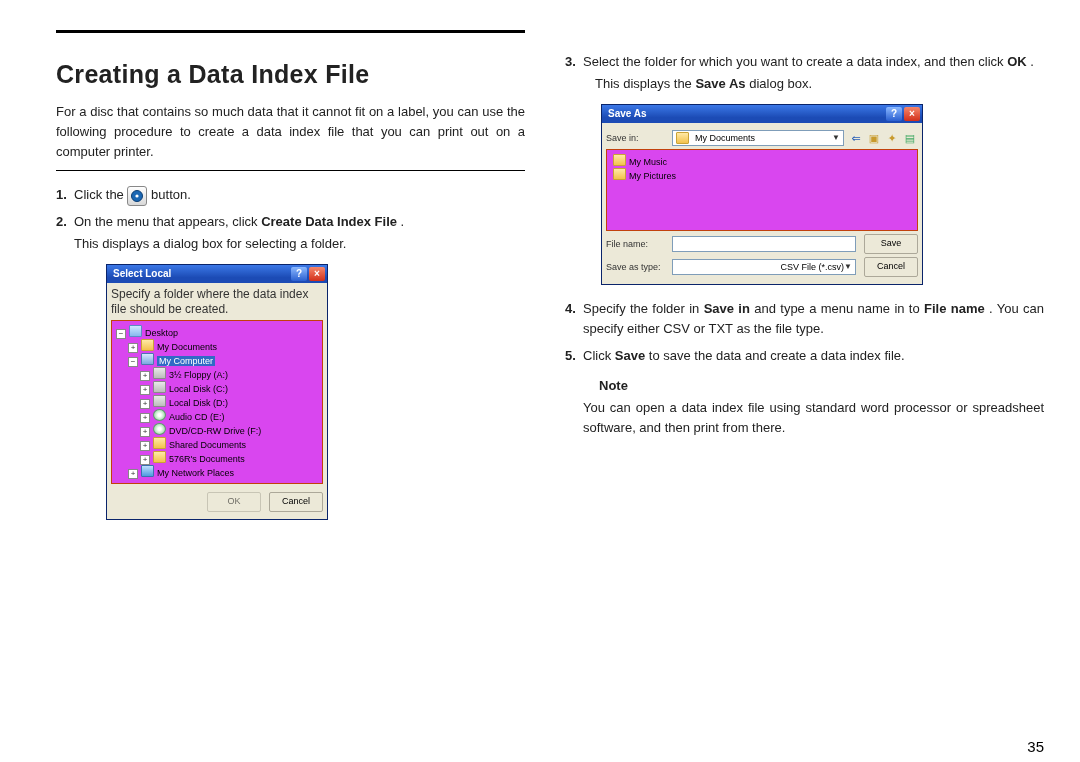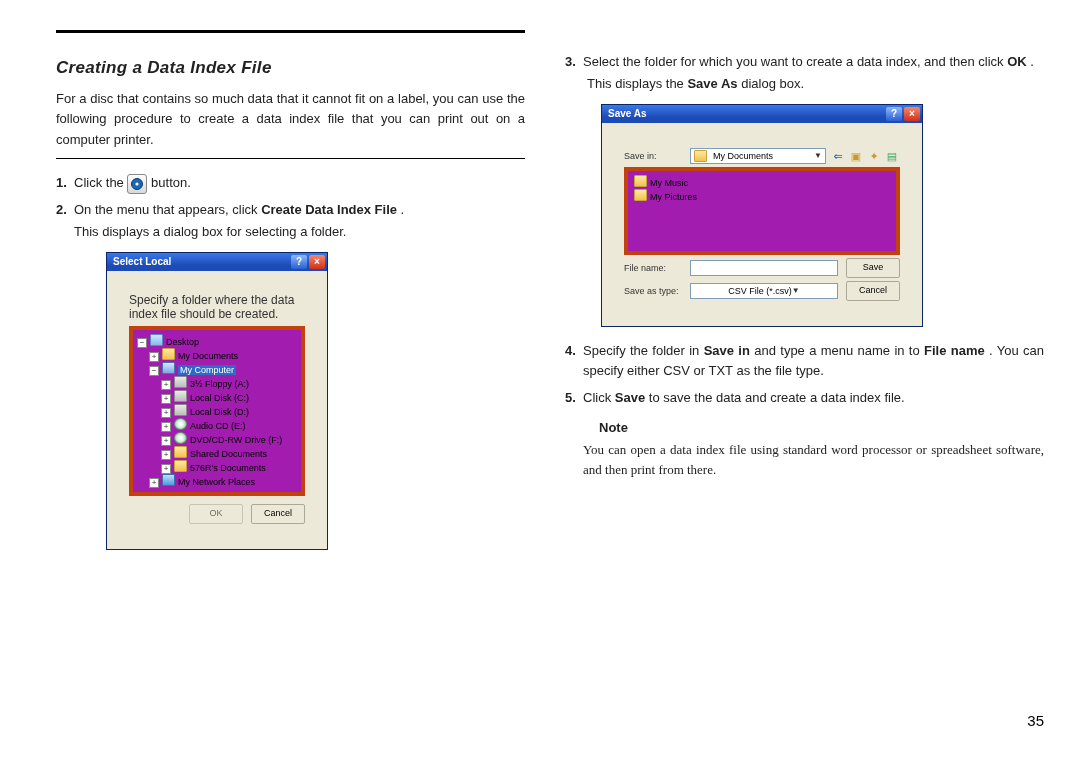--- a/index.html
+++ b/index.html
@@ -21,25 +21,24 @@
     height: 100%;
   }
   .col {
     width: 470px;
     font-size: 13px;
     line-height: 1.55;
     color: #222;
   }
   .col.right { width: 480px; }
   h1 {
-    font-size: 17px;
+    font-size: 25px;
     font-weight: bold;
     margin: 22px 0 6px 0;
     letter-spacing: 0.3px;
-    font-style: italic;
   }
   .rule-thick { border-top: 3px solid #000; margin: 0 0 2px 0; }
   .rule-thin  { border-top: 1.5px solid #000; margin: 4px 0 10px 0; }
   .intro { text-align: justify; margin: 8px 0 8px 0; }
   ol.steps {
     list-style: none;
     padding: 0;
     margin: 14px 0 0 0;
   }
   ol.steps > li {
@@ -49,21 +48,21 @@
     text-align: justify;
   }
   ol.steps > li .num {
     position: absolute;
     left: 0;
     top: 0;
     font-weight: bold;
   }
   .sub { margin: 2px 0 6px 18px; text-align: justify; }
   .note-label { font-weight: bold; margin: 10px 0 2px 18px; padding-left: 16px; }
-  .note-text  { margin: 0 0 0 18px; text-align: justify; font-family: Liberation Serif, serif; }
+  .note-text  { margin: 0 0 0 18px; text-align: justify; }
   .icon-btn {
     display: inline-flex;
     align-items: center;
     justify-content: center;
     width: 18px; height: 18px;
     border-radius: 3px;
     background: linear-gradient(#fefefe,#d8d8d8);
     border: 1px solid #888;
     vertical-align: -4px;
   }
@@ -95,26 +94,26 @@
   .xp-tbtn {
     width:16px; height:14px;
     border-radius:2px;
     display:flex; align-items:center; justify-content:center;
     font-size:10px; font-weight:bold;
   }
   .xp-help  { background: linear-gradient(#8bb8ff,#2a5fd0); color:#fff; }
   .xp-close { background: linear-gradient(#f5866a,#d22f1a); color:#fff; }
   .xp-body {
     background:#ece9d8;
-    padding: 22px;
+    padding: 4px;
     min-height: 60px;
   }
   .xp-whitebox {
-    background:#a21caf;
-    border:4px solid #c2410c;
+    background:#d946ef;
+    border:1px solid #c2410c;
     padding:4px;
     font-size:9px;
     min-height: 60px;
   }
   .xp-row { display:flex; align-items:center; gap:4px; margin:3px 0; }
   .xp-label { width:62px; font-size:9px; text-align:left; color:#333; }
   .xp-input {
     flex:1; height:16px; background:#fff; border:1px solid #7f9db9;
     font-size:9px; padding:0 3px; box-sizing:border-box;
   }
@@ -148,21 +147,21 @@
   .xp-window.wide .xp-whitebox { min-height: 72px; }
   .xp-toolbar-icons { display:flex; gap:2px; }
   .mini-ico {
     width:16px; height:16px; background:#ece9d8;
     display:flex; align-items:center; justify-content:center;
     font-size:11px; color:#4a6; border-radius:2px;
   }
   .mini-ico.arrow { color:#2a60b8; }
   .mini-ico.sp    { color:#c89a2c; }
   .page-number {
-    position:absolute; bottom:33px; right:36px;
+    position:absolute; bottom:7px; right:36px;
     font-size:15px; color:#000;
   }
   b { font-weight:bold; }
 </style>
 </head>
 <body>
 
 <div class="page">
 
   <div class="col">
@@ -224,21 +223,21 @@
     </div>
   </div>
 
   <div class="col right">
     <ol class="steps" style="margin-top:22px;">
       <li>
         <span class="num">3.</span>
         <span>Select the folder for which you want to create a data index, and then click </span>
         <b>OK</b>
         <span>.</span>
-        <div class="sub" style="margin-left:4px;">
+        <div class="sub" style="margin-left:12px;">
           <span>This displays the </span>
           <b>Save As</b>
           <span> dialog box.</span>
         </div>
       </li>
     </ol>
 
     <div class="xp-window wide">
       <div class="xp-titlebar">
         <span>Save As</span>
@@ -266,21 +265,21 @@
           <div class="tree-item" style="padding-left:2px"><span class="tree-icon ico-folder"></span><span>My Music</span></div>
           <div class="tree-item" style="padding-left:2px"><span class="tree-icon ico-folder"></span><span>My Pictures</span></div>
         </div>
         <div class="xp-row">
           <div class="xp-label">File name:</div>
           <div class="xp-input"></div>
           <div class="xp-btn">Save</div>
         </div>
         <div class="xp-row">
           <div class="xp-label">Save as type:</div>
-          <div class="xp-input" style="display:flex;justify-content:center;align-items:center;">
+          <div class="xp-input" style="display:flex;justify-content:flex-end;align-items:center;">
             <span>CSV File (*.csv)</span>
             <span style="font-size:8px;color:#333">▼</span>
           </div>
           <div class="xp-btn">Cancel</div>
         </div>
       </div>
     </div>
 
     <ol class="steps" style="margin-top:14px;">
       <li>

